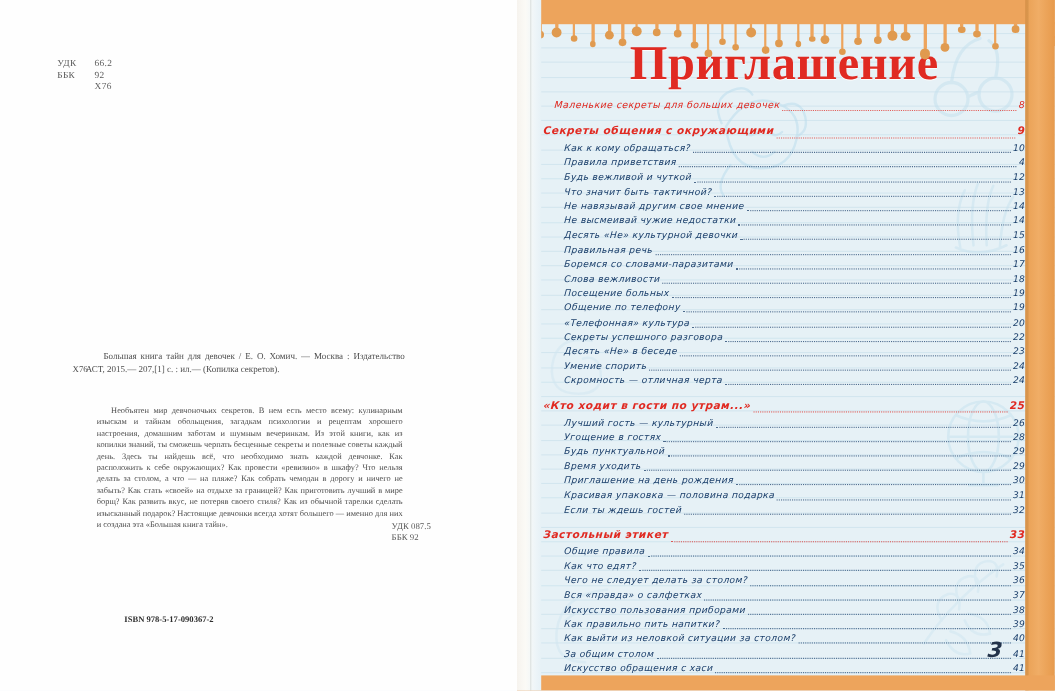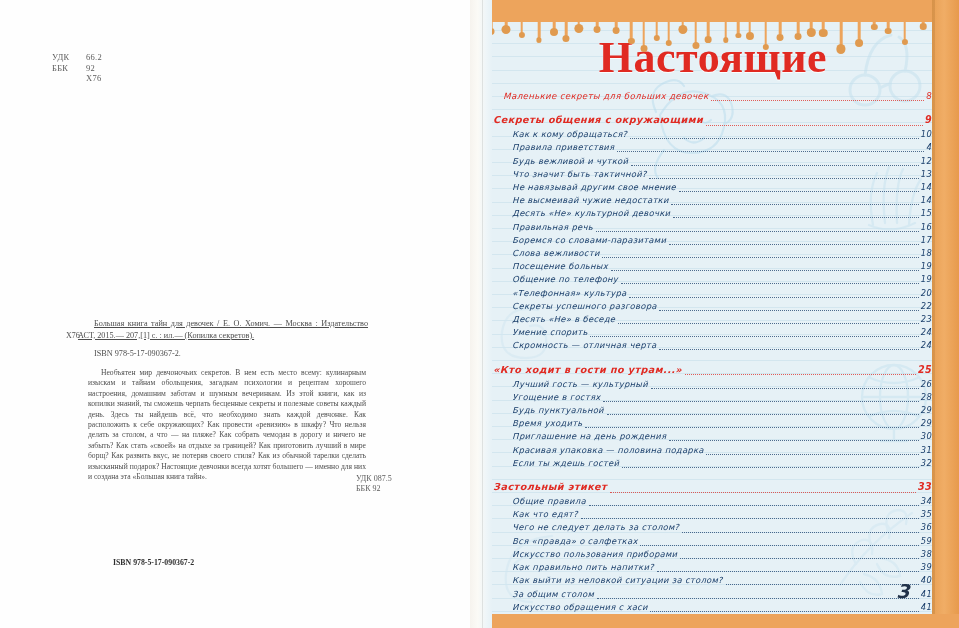--- a/index.html
+++ b/index.html
@@ -28,21 +28,21 @@
     font-family:"Liberation Serif", serif;
     font-style:italic;font-size:9.5px;color:#4a4a4a;
   }
   .cip{
     position:absolute;left:78px;top:318px;width:290px;
     font-family:"Liberation Serif", serif;
     font-size:8.2px;color:#4d4d4d;line-height:11.5px;
   }
   .cip .author{font-weight:bold;color:#2e2e2e;display:block;margin-bottom:1px;}
   .cip .x76{position:absolute;left:-12px;top:11.5px;font-size:8px;color:#4d4d4d;}
-  .cip .body{display:block;text-indent:16px;text-align:justify;text-decoration:underline;}
+  .cip .body{display:block;text-indent:16px;text-align:justify;}
   .cip .isbn1{display:block;margin-top:7px;text-indent:16px;}
   .annot{
     position:absolute;left:88px;top:368px;width:278px;
     font-family:Liberation Serif, serif;
     font-size:7.6px;color:#4d4d4d;line-height:10.4px;
     text-align:justify;text-indent:13px;
   }
   .udk2{
     position:absolute;left:356px;top:474px;
     font-family:"Liberation Serif", serif;
@@ -180,21 +180,20 @@
     <div class="codes">
       <div><span class="ind">УДК</span><span>66.2</span></div>
       <div><span class="ind">ББК</span><span>92</span></div>
       <div><span class="ind"></span><span>Х76</span></div>
     </div>
 
 
     <div class="cip">
       <span class="x76">Х76</span>
       <span class="body">Большая книга тайн для девочек / Е. О. Хомич. — Москва : Издательство АСТ, 2015.— 207,[1] с. : ил.— (Копилка секретов).</span>
-      <span class="isbn1">ISBN 978-5-17-090367-2.</span>
     </div>
 
     <div class="annot">Необъятен мир девчоночьих секретов. В нем есть место всему: кулинарным изыскам и тайнам обольщения, загадкам психологии и рецептам хорошего настроения, домашним заботам и шумным вечеринкам. Из этой книги, как из копилки знаний, ты сможешь черпать бесценные секреты и полезные советы каждый день. Здесь ты найдешь всё, что необходимо знать каждой девчонке. Как расположить к себе окружающих? Как провести «ревизию» в шкафу? Что нельзя делать за столом, а что — на пляже? Как собрать чемодан в дорогу и ничего не забыть? Как стать «своей» на отдыхе за границей? Как приготовить лучший в мире борщ? Как развить вкус, не потеряв своего стиля? Как из обычной тарелки сделать изысканный подарок? Настоящие девчонки всегда хотят большего — именно для них и создана эта «Большая книга тайн».</div>
 
     <div class="udk2">
       <div>УДК 087.5</div>
       <div>ББК 92</div>
     </div>
 
 
@@ -312,21 +311,21 @@
     </svg>
 
     <svg class="doodle" style="left:20px;top:520px;" width="90" height="90" viewBox="0 0 90 90">
       <g fill="none" stroke="#d2e7f1" stroke-width="2.4" stroke-linecap="round">
         <path d="M62 16 q-42 4 -46 38 q-3 28 26 28"></path>
         <path d="M24 44 q16 -14 32 -6"></path>
       </g>
     </svg>
 
     <div class="toc">
-      <div class="toc-title">Настоящие</div>
+      <div class="toc-title">Приглашение</div>
       <ul class="toc-list">
           <li class="row lead">
             <span class="lbl">Маленькие секреты для больших девочек</span>
             <span class="dots"></span>
             <span class="pg">8</span>
           </li>
           <li class="row sec">
             <span class="lbl">Секреты общения с окружающими</span>
             <span class="dots"></span>
             <span class="pg">9</span>
@@ -472,21 +471,21 @@
             <span class="pg">35</span>
           </li>
           <li class="row sub">
             <span class="lbl">Чего не следует делать за столом?</span>
             <span class="dots"></span>
             <span class="pg">36</span>
           </li>
           <li class="row sub">
             <span class="lbl">Вся «правда» о салфетках</span>
             <span class="dots"></span>
-            <span class="pg">59</span>
+            <span class="pg">37</span>
           </li>
           <li class="row sub">
             <span class="lbl">Искусство пользования приборами</span>
             <span class="dots"></span>
             <span class="pg">38</span>
           </li>
           <li class="row sub">
             <span class="lbl">Как правильно пить напитки?</span>
             <span class="dots"></span>
             <span class="pg">39</span>

